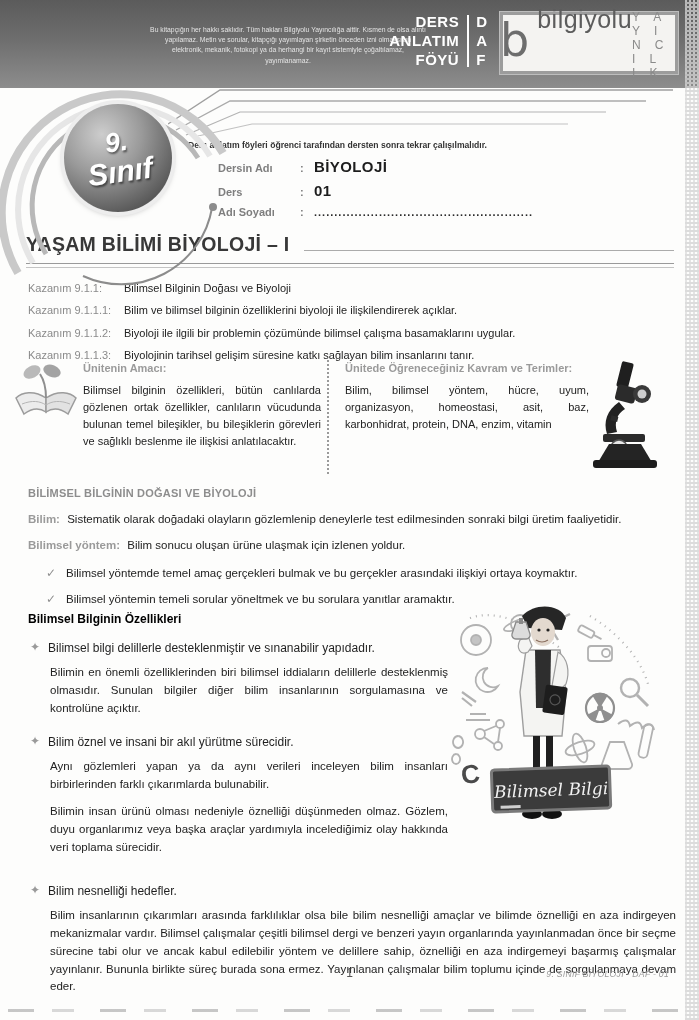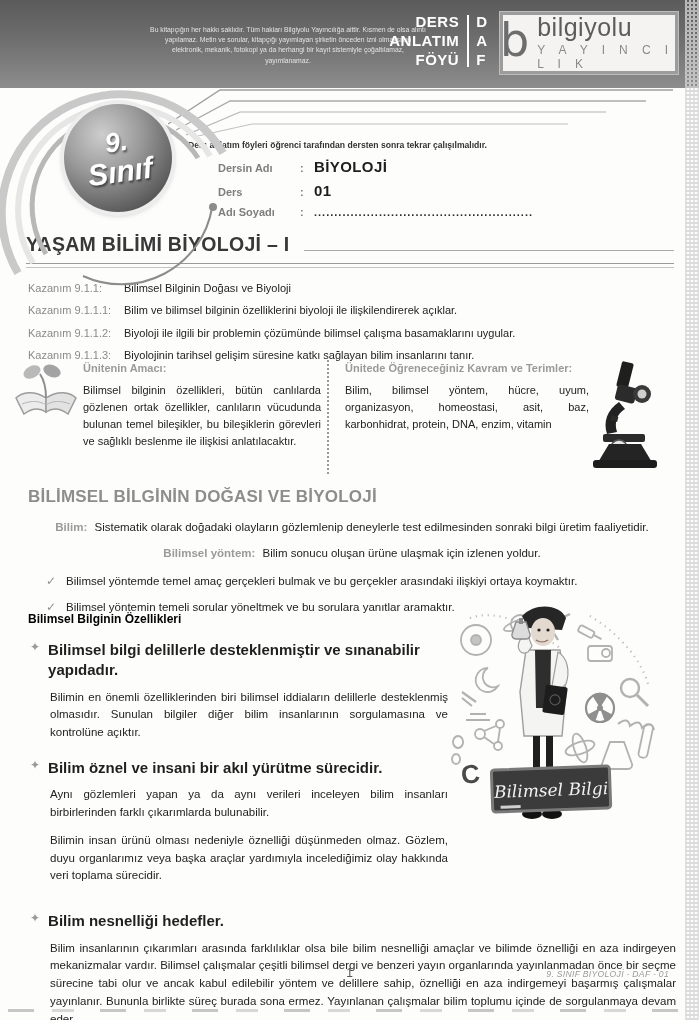--- a/index.html
+++ b/index.html
@@ -34,21 +34,21 @@
   .daf-words{display:flex;flex-direction:column;align-items:flex-end;
     color:#fff;font-weight:bold;font-size:15px;line-height:1.25;letter-spacing:.5px;}
   .daf-sep{width:2px;background:#fff;margin:2px 7px 2px 8px;}
   .daf-letters{display:flex;flex-direction:column;color:#fff;font-weight:bold;font-size:15px;line-height:1.25;}
   .logo-box{
     position:absolute;top:11px;right:20px;width:178px;height:62px;z-index:3;
     background:#f4f3f1;border:1px solid #bdbdbd;box-shadow:0 0 0 3px #9c9c9c inset;
     display:flex;align-items:center;justify-content:center;gap:8px;
   }
   .logo-b{font-size:46px;color:#6d6d6d;line-height:.8;font-family:"DejaVu Sans",sans-serif;transform:translateY(-3px);}
-  .logo-texts{display:flex;flex-direction:column;align-items:flex-start;}
+  .logo-texts{display:flex;align-items:flex-start;}
   .logo-name{font-size:25px;color:#5c5c5c;letter-spacing:.5px;line-height:1;}
   .logo-sub{font-size:12px;color:#8a8a8a;letter-spacing:5.4px;margin-top:3px;}
   
   .arcs{position:absolute;left:-12px;top:48px;z-index:2;}
   .badge{
     position:absolute;left:64px;top:104px;width:108px;height:108px;border-radius:50%;z-index:3;
     background:radial-gradient(circle at 35% 28%,#cdcdcd 0%,#9a9a9a 38%,#585858 78%,#434343 100%);
     box-shadow:0 0 0 4px #ededed,0 2px 6px rgba(0,0,0,.35);
     display:flex;flex-direction:column;align-items:center;justify-content:center;
   }
@@ -82,35 +82,35 @@
   .ui-divider{border-left:2px dotted #9a9a9a;margin:4px 10px 4px 2px;}
   .ui-right{display:flex;flex:1;}
   .ui-icon{flex:0 0 74px;display:flex;align-items:flex-start;justify-content:center;padding-top:8px;}
   .ui-heading{font-size:11px;font-weight:bold;color:#9a9a9a;margin:6px 0 8px 0;}
   .ui-body{font-size:11px;line-height:1.55;color:#222;text-align:justify;}
   .ui-left .ui-textcol{width:238px;}
   .ui-right .ui-textcol{width:244px;margin-left:6px;}
   .ui-micro{flex:1;display:flex;align-items:flex-start;justify-content:center;padding-top:4px;}
   
   .nature{position:absolute;left:28px;top:487px;width:648px;}
-  .nature-heading{margin:0 0 12px 0;font-size:17px;font-weight:bold;color:#8d8d8d;letter-spacing:.2px;}
-  .def-row{font-size:11.5px;line-height:1.5;margin-bottom:9px;text-align:center;}
+  .nature-heading{margin:0 0 12px 0;font-size:11px;font-weight:bold;color:#8d8d8d;letter-spacing:.2px;}
+  .def-row{font-size:11.5px;line-height:1.5;margin-bottom:9px;text-align:left;}
   .def-term{color:#9a9a9a;font-weight:bold;margin-right:4px;}
   .def-text{color:#222;}
   .check-row{display:flex;margin:10px 0 0 18px;font-size:11.5px;line-height:1.4;}
   .check-mark{color:#8f8f8f;margin-right:10px;font-size:12px;}
   .check-text{color:#222;}
   
   .features{position:absolute;left:28px;top:612px;width:648px;}
   .features-heading{margin:0 0 14px 0;font-size:12px;font-weight:bold;color:#000000;}
   .feature{margin-bottom:16px;}
   .feature.narrow{width:420px;}
   .feature-title-row{display:flex;margin-bottom:8px;}
   .feature-star{color:#9a9a9a;margin:0 8px 0 2px;font-size:12px;}
-  .feature-title{font-size:15px;font-weight:bold;color:#1f1f1f;line-height:1.35;}
+  .feature-title{font-size:12px;font-weight:normal;color:#1f1f1f;line-height:1.35;}
   .feature p{margin:0 0 10px 22px;font-size:11.5px;line-height:1.55;color:#222;text-align:justify;}
   .feature.full{margin-top:26px;}
   
   .scientist{position:absolute;left:440px;top:596px;width:252px;height:258px;z-index:2;}
   
   .page-num{position:absolute;left:0;right:0;top:966px;text-align:center;font-size:12px;color:#555;}
   .doc-code{position:absolute;right:30px;top:969px;font-size:8.6px;font-style:italic;color:#9a9a9a;letter-spacing:.3px;}
 </style>
 </head>
 <body>

